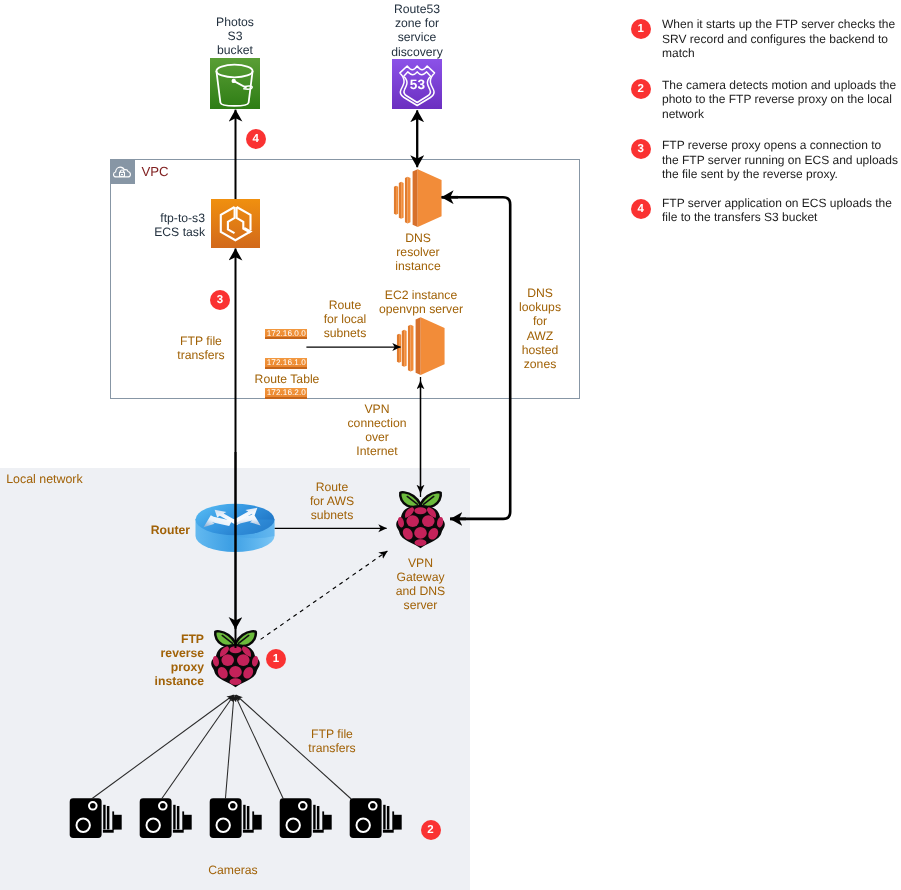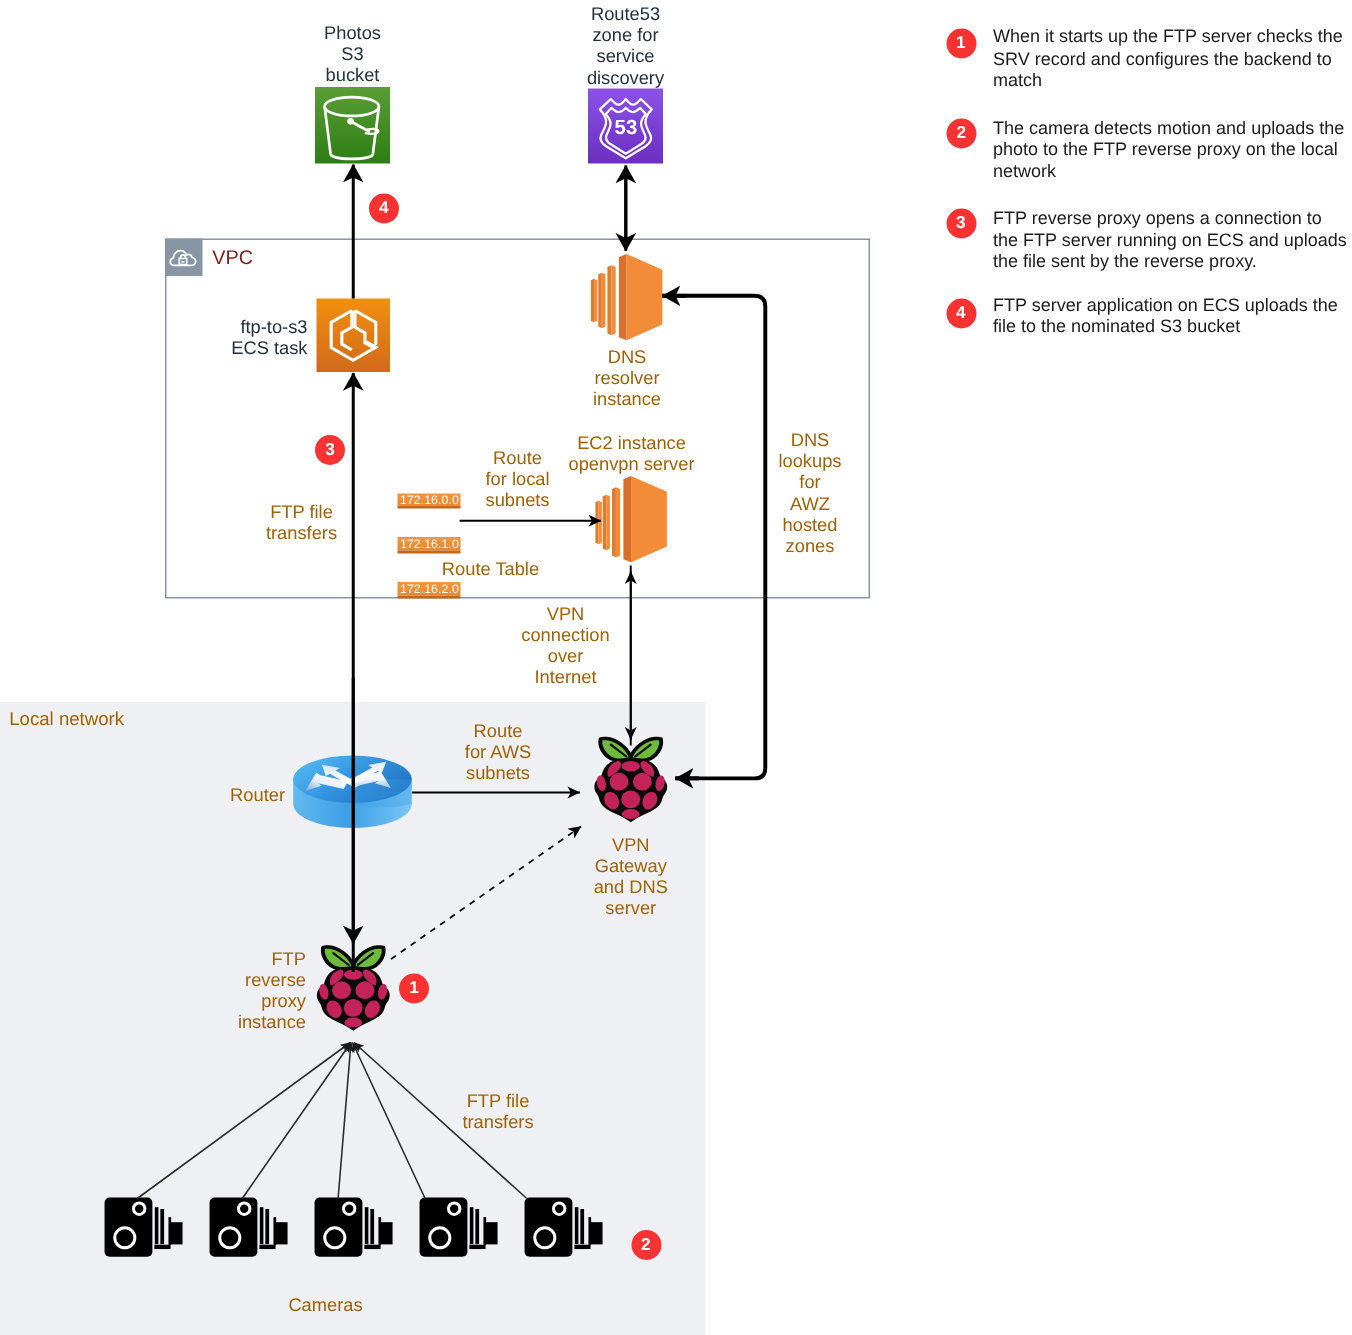--- a/index.html
+++ b/index.html
@@ -142,21 +142,21 @@
     </svg>
   </div>
   <div class="abs lbl lbl-k" style="left:356px;top:288px;width:130px;">EC2 instance
 openvpn server</div>
 
   <div class="abs" style="left:265.2px;top:328.6px;width:42.2px;height:37px;">
     <div class="rt-row">172.16.0.0</div>
     <div class="rt-row">172.16.1.0</div>
     <div class="rt-row">172.16.2.0</div>
   </div>
-  <div class="abs lbl lbl-k" style="left:237px;top:372px;width:100px;margin-left:40px;">Route Table</div>
+  <div class="abs lbl lbl-k" style="left:237px;top:372px;width:100px;">Route Table</div>
 
   <div class="abs" style="left:195px;top:503px;width:80px;height:50px;">
     <svg width="80" height="50" viewBox="0 0 80 50">
       <defs>
         <linearGradient id="g-rtside" x1="0" y1="0" x2="1" y2="0">
           <stop offset="0" stop-color="#63b9f0"></stop>
             <stop offset="0.45" stop-color="#3d9fe4"></stop>
           <stop offset="0.75" stop-color="#5cb4ee"></stop>
             <stop offset="1" stop-color="#7cc6f5"></stop>
         </linearGradient>
@@ -186,21 +186,21 @@
       <path d="M40 16.5 L40 33 A39.5 16 0 0 0 79.5 33 L79.5 16.5 Z" fill="#3d9fe4" opacity="0.35"></path>
 
       <g>
         <path d="M8.6 24.2 L15.8 12.2 L18.6 13.8 L37.0 17.8 L34.2 23.0 L17.0 19.2 L19.6 20.8 Z" fill="url(#g-arrow)"></path>
         <path d="M19.6 6.8 L31.4 9.0 L28.6 10.6 L45.4 20.0 L41.6 22.2 L24.8 12.8 L22.2 14.4 Z" fill="url(#g-arrow2)"></path>
         <path d="M65.6 22.4 L58.4 10.6 L55.6 12.2 L38.0 16.2 L40.8 21.4 L57.4 17.6 L54.8 19.2 Z" fill="url(#g-arrow3)"></path>
         <path d="M62.4 4.8 L50.4 7.0 L53.2 8.6 L36.4 18.0 L40.2 20.2 L57.0 10.8 L59.6 12.4 Z" fill="url(#g-arrow2)"></path>
       </g>
     </svg>
   </div>
-  <div class="abs lbl lbl-r lbl-k" style="left:100px;top:523px;width:90px;">Router</div>
+  <div class="abs lbl lbl-r lbl-k" style="left:100px;top:523px;width:90px;font-weight:bold;">Router</div>
 
   <div class="abs" style="left:392.5px;top:485.5px;width:55px;height:67px;">
     <svg width="55" height="67" viewBox="0 0 48 62" preserveAspectRatio="none">
 
  <g>
   <path d="M23.8 16.6 C21.0 10.6 15.2 6.4 9.9 5.9 C8.1 5.7 6.9 5.9 6.4 6.2
            C5.6 10.7 8.1 15.6 12.2 18.0 C15.6 20.0 20.6 19.9 23.8 18.2 Z" fill="#6cbb3c" stroke="#080808" stroke-width="2.2" stroke-linejoin="round"></path>
   <path d="M24.2 16.6 C27.0 10.6 32.8 6.4 38.1 5.9 C39.9 5.7 41.1 5.9 41.6 6.2
            C42.4 10.7 39.9 15.6 35.8 18.0 C32.4 20.0 27.4 19.9 24.2 18.2 Z" fill="#6cbb3c" stroke="#080808" stroke-width="2.2" stroke-linejoin="round"></path>
   <path d="M12.4 9.6 L21.4 17.0" stroke="#101010" stroke-width="1.3" fill="none" stroke-linecap="round"></path>
@@ -259,21 +259,21 @@
   <ellipse cx="30.8" cy="32.5" rx="5.5" ry="5.5" fill="#c4225a"></ellipse>
   <ellipse cx="6.9" cy="33.5" rx="2.6" ry="4.9" transform="rotate(-10 6.9 33.5)" fill="#c4225a"></ellipse>
   <ellipse cx="41.1" cy="33.5" rx="2.6" ry="4.9" transform="rotate(10 41.1 33.5)" fill="#c4225a"></ellipse>
   <ellipse cx="24" cy="43.4" rx="5.5" ry="5.5" fill="#c4225a"></ellipse>
   <ellipse cx="12.9" cy="44.2" rx="4.1" ry="5.6" transform="rotate(-24 12.9 44.2)" fill="#c4225a"></ellipse>
   <ellipse cx="35.1" cy="44.2" rx="4.1" ry="5.6" transform="rotate(24 35.1 44.2)" fill="#c4225a"></ellipse>
   <ellipse cx="24" cy="52.4" rx="5.2" ry="3.1" fill="#c4225a"></ellipse>
  </g>
     </svg>
   </div>
-  <div class="abs lbl lbl-r lbl-k" style="left:114px;top:631.5px;width:90px;">FTP
+  <div class="abs lbl lbl-r lbl-k" style="left:114px;top:631.5px;width:90px;font-weight:bold;">FTP
 reverse
 proxy
 instance</div>
 
   <div class="abs" style="left:69.3px;top:795.7px;width:340px;height:44px;">
     <svg class="cam" width="53" height="41" viewBox="0 0 53 41" style="position:absolute;left:0.0px;top:2px">
  <g>
   <rect x="0.7" y="0.3" width="31.9" height="39.6" rx="3.4" ry="3.4" fill="#000000"></rect>
   <circle cx="23.8" cy="7.8" r="3.8" fill="none" stroke="#ffffff" stroke-width="2.0"></circle>
   <circle cx="14.2" cy="27.2" r="6.7" fill="none" stroke="#ffffff" stroke-width="2.0"></circle>
@@ -326,21 +326,21 @@
   <circle cx="23.8" cy="7.8" r="3.8" fill="none" stroke="#ffffff" stroke-width="2.0"></circle>
   <circle cx="14.2" cy="27.2" r="6.7" fill="none" stroke="#ffffff" stroke-width="2.0"></circle>
   <rect x="34.2" y="6.8" width="2.4" height="24.6" fill="#000000"></rect>
   <rect x="37.9" y="8.0" width="2.5" height="23.4" fill="#000000"></rect>
   <rect x="33.9" y="31.8" width="10.8" height="2.9" fill="#000000"></rect>
   <path d="M43.3 13.4 L45.1 13.4 L45.1 31.9 L43.3 31.9 Z" fill="#000000"></path>
   <rect x="44.2" y="16.8" width="8.5" height="14.8" fill="#000000"></rect>
  </g>
       </svg>
   </div>
-  <div class="abs lbl lbl-k" style="left:167px;top:862.5px;width:100px;">Cameras</div>
+  <div class="abs lbl lbl-k" style="left:183px;top:862.5px;width:100px;">Cameras</div>
 
   <div class="abs lbl lbl-k" style="left:151px;top:334px;width:100px;">FTP file
 transfers</div>
   <div class="abs lbl lbl-k" style="left:307px;top:297.5px;width:76px;">Route
 for local
 subnets</div>
   <div class="abs lbl lbl-k" style="left:509px;top:286px;width:62px;">DNS
 lookups
 for
 AWZ
@@ -371,21 +371,21 @@
   <div class="legend-item" style="left:0;top:80.5px;">
     <div class="marker" style="left:0.8px;top:-2px;">2</div>
     <div class="legend-text" style="left:32px;top:-3px;">The camera detects motion and uploads the photo to the FTP reverse proxy on the local network</div>
   </div>
   <div class="legend-item" style="left:0;top:141px;">
     <div class="marker" style="left:0.6px;top:-2px;">3</div>
     <div class="legend-text" style="left:32px;top:-3px;">FTP reverse proxy opens a connection to the FTP server running on ECS and uploads the file sent by the reverse proxy.</div>
   </div>
   <div class="legend-item" style="left:0;top:198.5px;">
     <div class="marker" style="left:0.6px;top:0.5px;">4</div>
-    <div class="legend-text" style="left:32px;top:-3px;">FTP server application on ECS uploads the file to the nominated S3 bucket</div>
+    <div class="legend-text" style="left:32px;top:-3px;">FTP server application on ECS uploads the file to the transfers S3 bucket</div>
   </div>
 </div>
 
 <svg id="edges" width="901" height="890" viewBox="0 0 901 890">
   <defs>
     <marker id="ah" markerWidth="15" markerHeight="15" refX="11.9" refY="6.9" orient="auto" markerUnits="userSpaceOnUse">
       <path d="M0 0 L12.2 6.9 L0 13.8 L3.3 6.9 Z" fill="#000000"></path>
     </marker>
     <marker id="ah2" markerWidth="10" markerHeight="9" refX="8.3" refY="4.0" orient="auto" markerUnits="userSpaceOnUse">
       <path d="M0 0 L8.5 4.0 L0 8.0 L2.3 4.0 Z" fill="#000000"></path>

